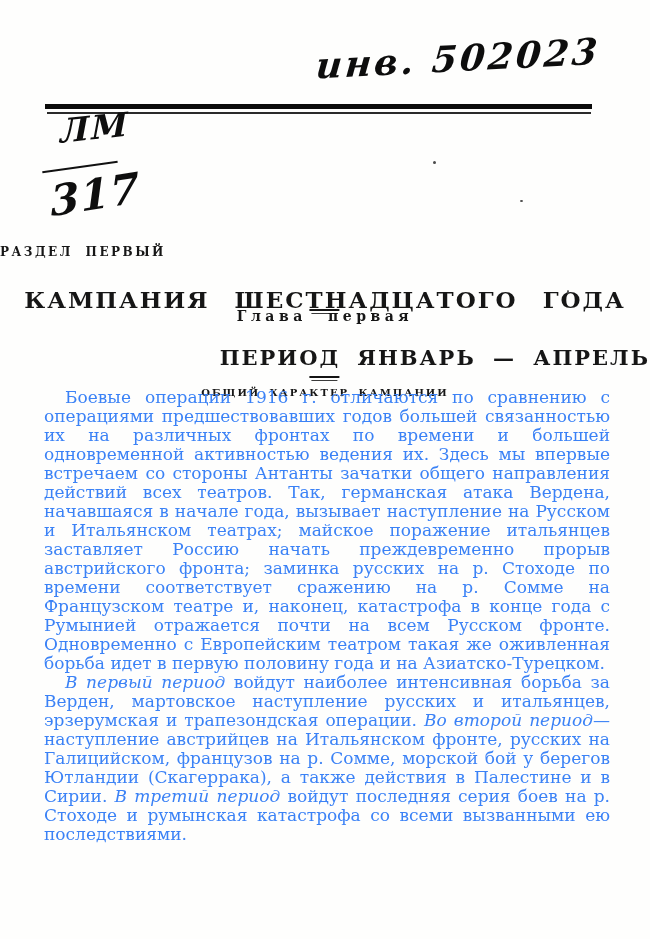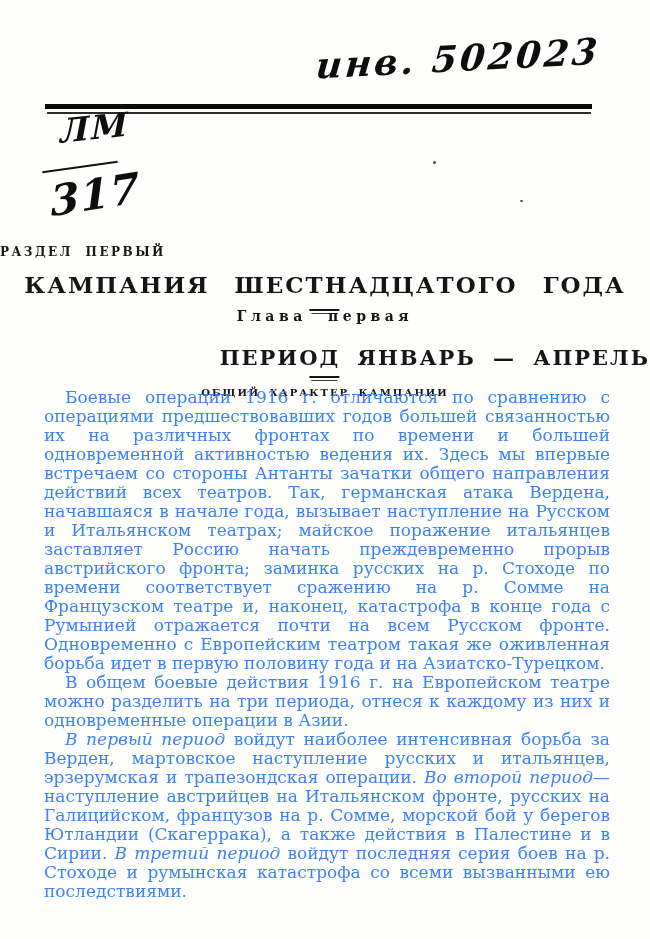--- a/index.html
+++ b/index.html
@@ -66,21 +66,21 @@
     color: #0e0e0e;
   }
 
   
   .h-section {
     position: absolute; left: 0; top: 245px; width: 100%;
     text-align: left; font-weight: bold;
     font-size: 12px; letter-spacing: 2.5px; word-spacing: 6px;
   }
   .h-title {
-    position: absolute; left: 0; top: 271px; width: 100%;
+    position: absolute; left: 0; top: 286px; width: 100%;
     text-align: center; font-weight: bold;
     font-size: 23px; letter-spacing: 2px; word-spacing: 15px;
     white-space: nowrap;
   }
   .divider {
     position: absolute; left: 50%; transform: translateX(-52%);
     width: 30px; height: 5px;
   }
   .divider::before { content:""; position:absolute; top:0; left:0; right:0; height:2.2px; background:#141414; }
   .divider::after  { content:""; position:absolute; top:3.6px; left:2px; right:2px; height:1px; background:#3a3a3a; }
@@ -146,21 +146,20 @@
   <div class="h-chapter">Глава первая</div>
 
   <div class="h-period">ПЕРИОД ЯНВАРЬ — АПРЕЛЬ</div>
 
   <div class="divider d2"></div>
 
   <div class="h-sub">ОБЩИЙ ХАРАКТЕР КАМПАНИИ</div>
 
   <div class="body-text">
       <p><span>Боевые операции 1916 г. отличаются по сравнению с операциями предшествовавших годов большей связанностью их на различных фронтах по времени и большей одновременной активностью ведения их. Здесь мы впервые встречаем со стороны Антанты зачатки общего направления действий всех театров. Так, германская атака Вердена, начавшаяся в начале года, вызывает наступление на Русском и Итальянском театрах; майское поражение итальянцев заставляет Россию начать преждевременно прорыв австрийского фронта; заминка русских на р. Стоходе по времени соответствует сражению на р. Сомме на Французском театре и, наконец, катастрофа в конце года с Румынией отражается почти на всем Русском фронте. Одновременно с Европейским театром такая же оживленная борьба идет в первую половину года и на Азиатско-Турецком.</span></p>
-      <p><span>В общем боевые действия 1916 г. на Европейском театре можно разделить на три периода, отнеся к каждому из них и одновременные операции в Азии.</span></p>
       <p><em>В первый период</em><span> войдут наиболее интенсивная борьба за Верден, мартовское наступление русских и итальянцев, эрзерумская и трапезондская операции. </span><em>Во второй период</em><span>—наступление австрийцев на Итальянском фронте, русских на Галицийском, французов на р. Сомме, морской бой у берегов Ютландии (Скагеррака), а также действия в Палестине и в Сирии. </span><em>В третий период</em><span> войдут последняя серия боев на р. Стоходе и румынская катастрофа со всеми вызванными ею последствиями.</span></p>
     </div>
 
   <div class="speck s1"></div>
   <div class="speck s2"></div>
   <div class="speck s3"></div>
 
 </div>
 
 </body></html>

